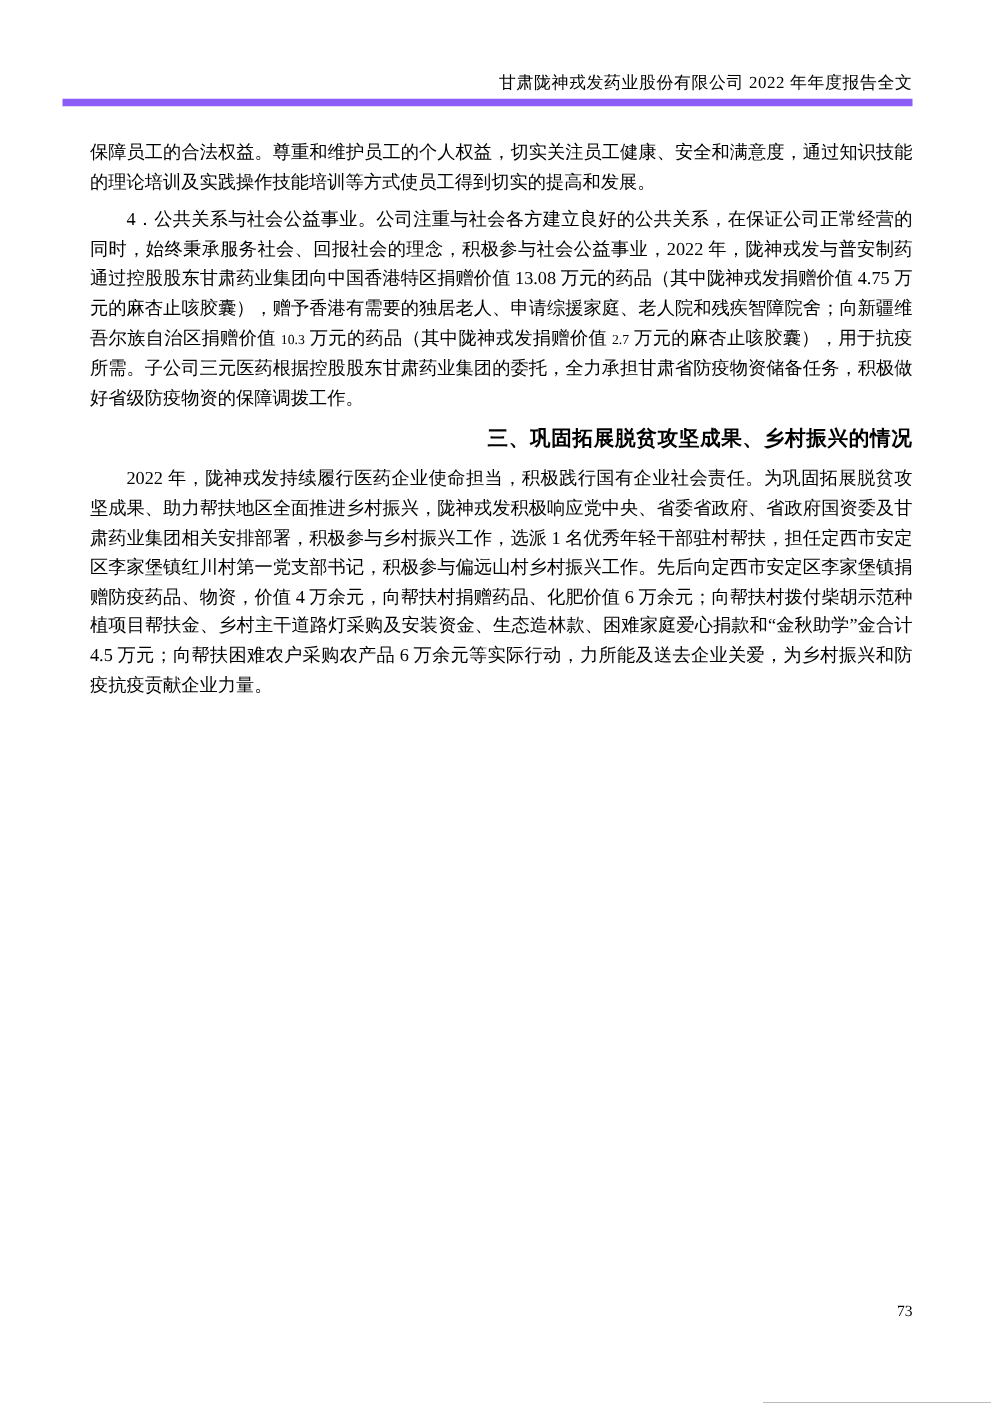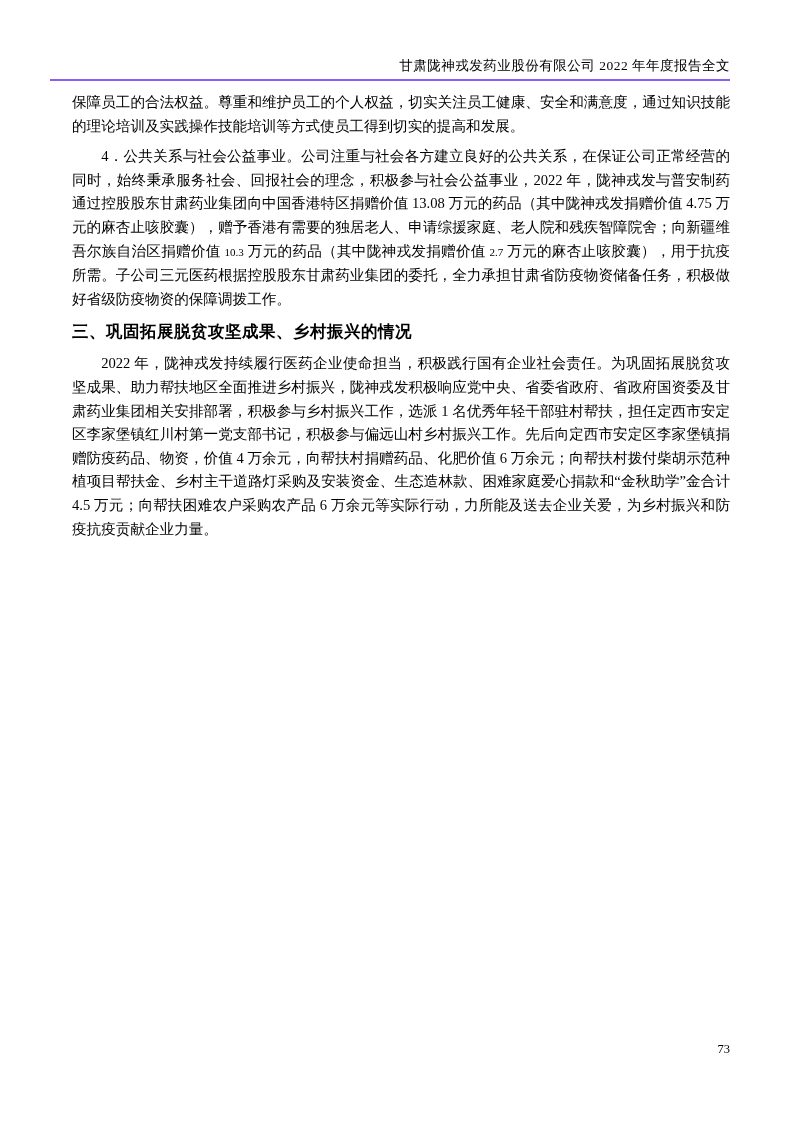--- a/index.html
+++ b/index.html
@@ -11,50 +11,50 @@
     background: #ffffff;
     color: #000000;
     font-family: "Liberation Serif", "DejaVu Serif", serif;
     overflow: hidden;
     box-sizing: border-box;
   }
   .header {
     margin: 0 63px 0 50px;
     padding-top: 57px;
     padding-bottom: 5px;
-    border-bottom: 2px solid #8b5cf6;
+    border-bottom: 6px solid #8b5cf6;
     text-align: right;
   }
   .header-title {
     font-size: 13.5px;
     line-height: 17px;
     letter-spacing: 0.5px;
     white-space: nowrap;
   }
   .content {
     margin: 0 63px 0 72px;
-    padding-top: 10px;
+    padding-top: 26px;
     font-size: 14.6px;
     line-height: 23.6px;
     text-align: justify;
     text-justify: inter-ideograph;
   }
   .para {
     margin: 0 0 7px 0;
   }
   .para.indent {
     text-indent: 2em;
   }
   .section-heading {
     font-family: "Liberation Sans", "DejaVu Sans", sans-serif;
     font-weight: bold;
     font-size: 16.5px;
     line-height: 24px;
     margin: 8px 0 9px 0;
-    text-align: left;
+    text-align: right;
     text-indent: 0;
     letter-spacing: 0.5px;
   }
   .sans-num {
     font-family: Liberation Serif, serif;
     font-size: 11px;
   }
   .footer-page {
     position: absolute;
     right: 63px;

